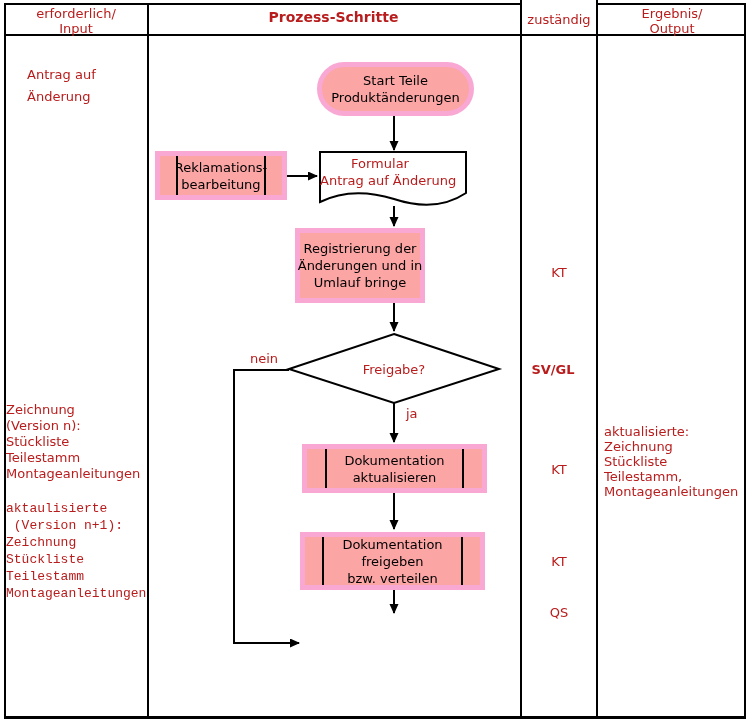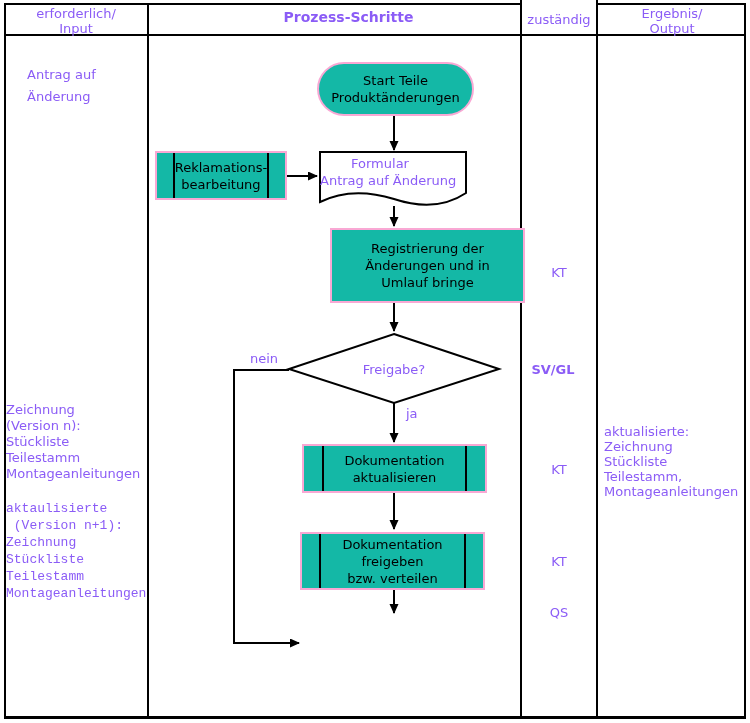--- a/index.html
+++ b/index.html
@@ -2,26 +2,26 @@
 <html><head>
 <meta charset="utf-8">
 <style>
   html,body{margin:0;padding:0;background:#ffffff;}
   .canvas{
     position:relative;width:750px;height:723px;background:#ffffff;
     font-family:"DejaVu Sans","Liberation Sans",sans-serif;color:#000;
     overflow:hidden;
   }
   .ln{position:absolute;background:#000;}
-  .txt{position:absolute;white-space:pre;font-size:13px;line-height:16px;color:#8b5cf6;}
+  .txt{position:absolute;white-space:pre;font-size:13px;line-height:16px;color:#b91c1c;}
   .ctr{text-align:center;}
   .hdr{font-size:13px;line-height:15px;}
   .hdr-bold{font-weight:bold;font-size:14px;}
   .box{
-    position:absolute;border:2px solid #f9a8d4;background:#14b8a6;box-sizing:border-box;
+    position:absolute;border:5px solid #f9a8d4;background:#fca5a5;box-sizing:border-box;
     display:flex;align-items:center;justify-content:center;
   }
   .box .lbl{white-space:pre;font-size:13px;line-height:17px;text-align:center;}
   .bar{position:absolute;top:0;bottom:0;width:2px;background:#000;}
   .svgLayer{position:absolute;left:0;top:0;}
 </style>
 </head>
 <body>
 
 <div class="canvas">
@@ -52,21 +52,21 @@
   <div class="ln" style="left:4px;top:34px;width:742px;height:2px;"></div>
   <div class="ln" style="left:4px;top:716px;width:742px;height:3px;"></div>
   <div class="ln" style="left:4px;top:3px;width:2px;height:716px;"></div>
   <div class="ln" style="left:147px;top:3px;width:2px;height:716px;"></div>
   <div class="ln" style="left:520px;top:0px;width:2px;height:719px;"></div>
   <div class="ln" style="left:596px;top:0px;width:2px;height:719px;"></div>
   <div class="ln" style="left:744px;top:3px;width:2px;height:716px;"></div>
 
   <div class="txt ctr hdr" style="left:4px;top:6px;width:144px;">erforderlich/
 Input</div>
-  <div class="txt ctr hdr hdr-bold" style="left:163px;top:10px;width:371px;">Prozess-Schritte</div>
+  <div class="txt ctr hdr hdr-bold" style="left:148px;top:10px;width:371px;">Prozess-Schritte</div>
   <div class="txt ctr hdr" style="left:522px;top:12px;width:74px;">zuständig</div>
   <div class="txt ctr hdr" style="left:598px;top:6px;width:148px;">Ergebnis/
 Output</div>
 
   <div class="txt" style="left:27px;top:64px;line-height:22px;">Antrag auf
 Änderung</div>
   <div class="txt" style="left:6px;top:402px;line-height:16px;">Zeichnung
 (Version n):
 Stückliste
 Teilestamm
@@ -98,21 +98,21 @@
   <div class="box" style="left:155px;top:151px;width:132px;height:49px;">
     <div class="bar" style="left:16px;"></div>
     <div class="bar" style="right:16px;"></div>
     <span class="lbl">Reklamations-
 bearbeitung</span>
   </div>
 
   <div class="txt ctr" style="left:320px;top:155px;width:120px;line-height:17px;">Formular
 Antrag auf Änderung</div>
 
-  <div class="box" style="left:330px;top:228px;width:195px;height:75px;">
+  <div class="box" style="left:295px;top:228px;width:130px;height:75px;">
     <span class="lbl">Registrierung der
 Änderungen und in
 Umlauf bringe</span>
   </div>
 
   <div class="txt ctr" style="left:344px;top:362px;width:100px;">Freigabe?</div>
   <div class="txt ctr" style="left:246px;top:351px;width:36px;">nein</div>
   <div class="txt" style="left:406px;top:406px;">ja</div>
 
   <div class="box" style="left:302px;top:444px;width:185px;height:49px;">

